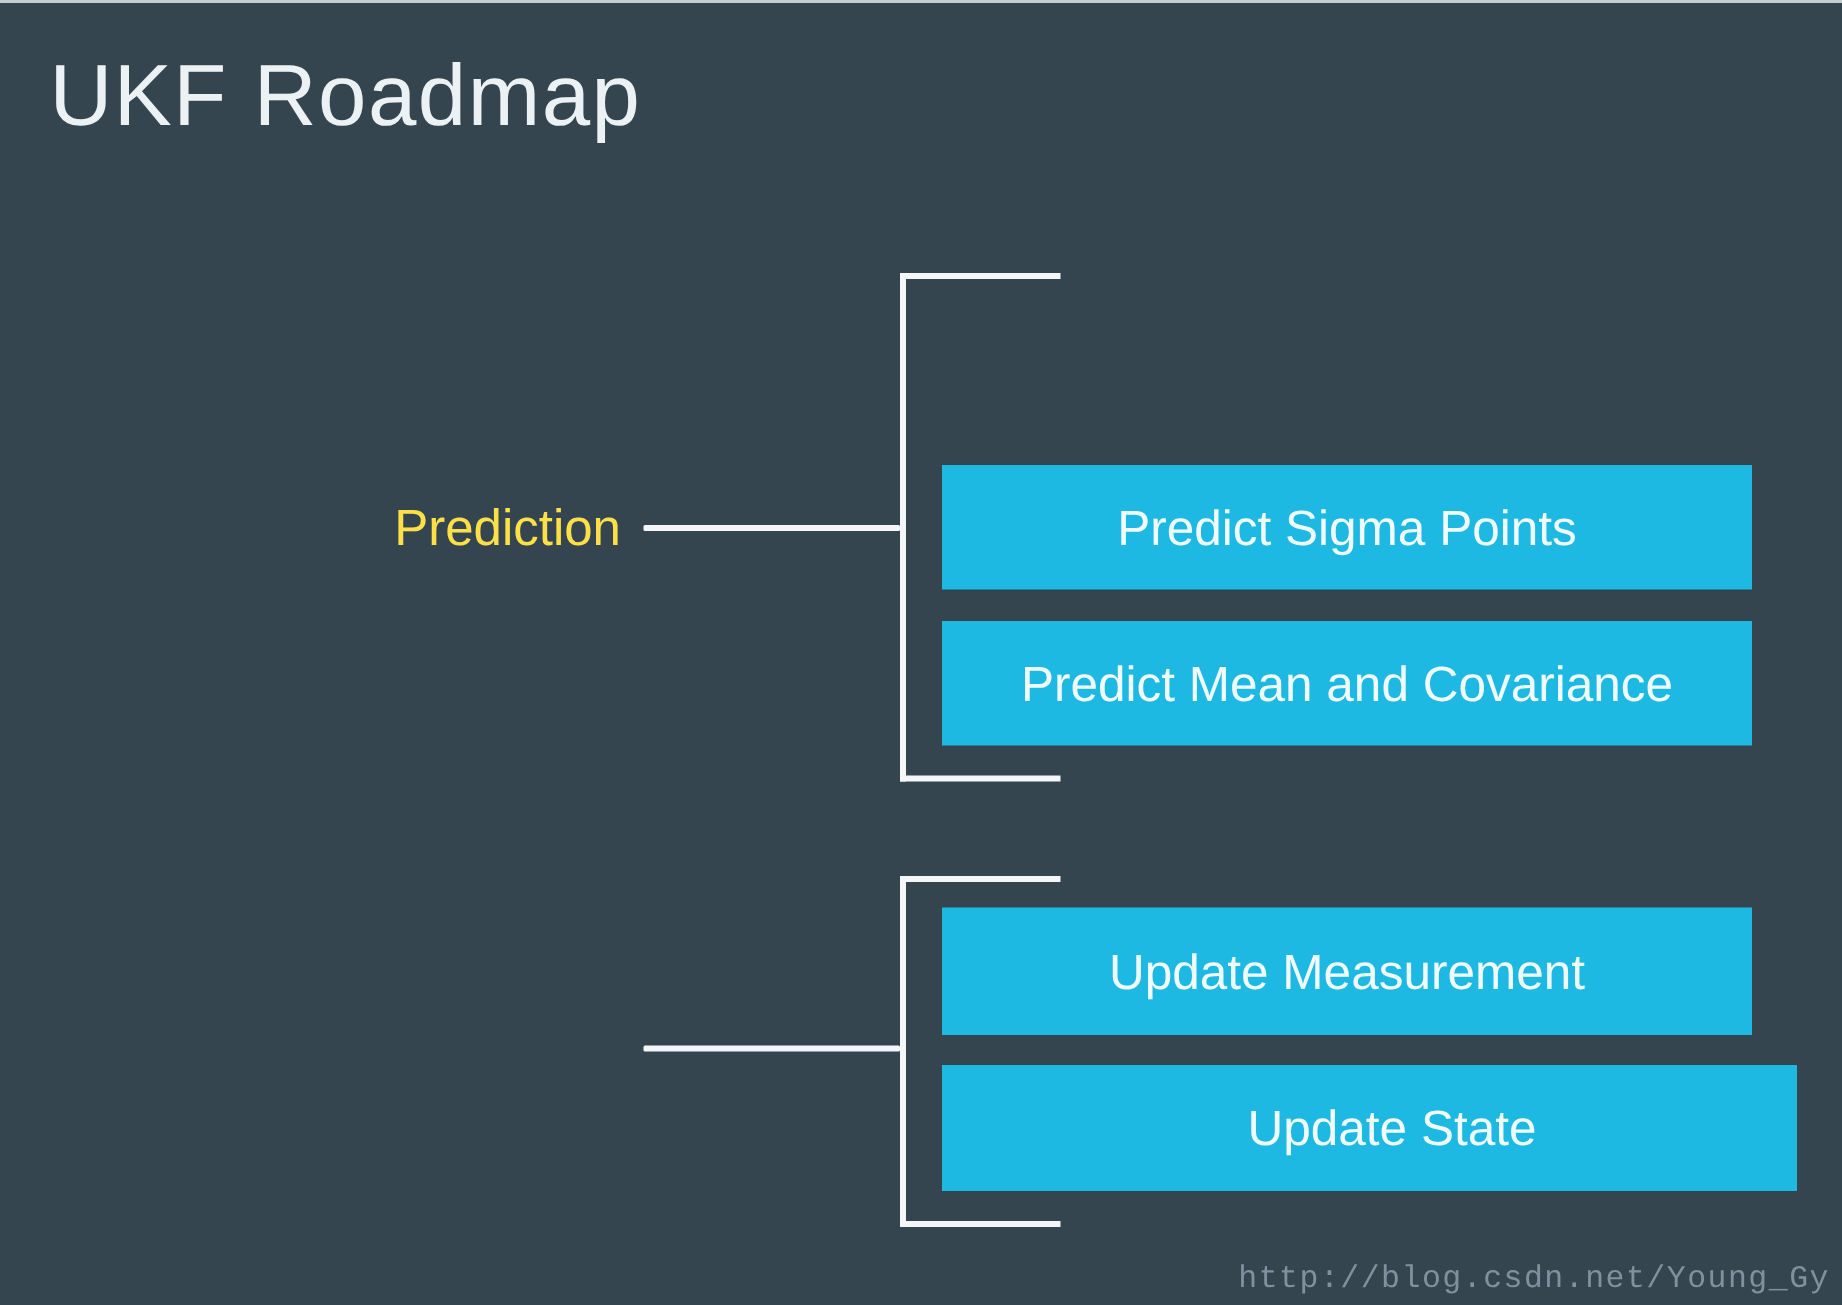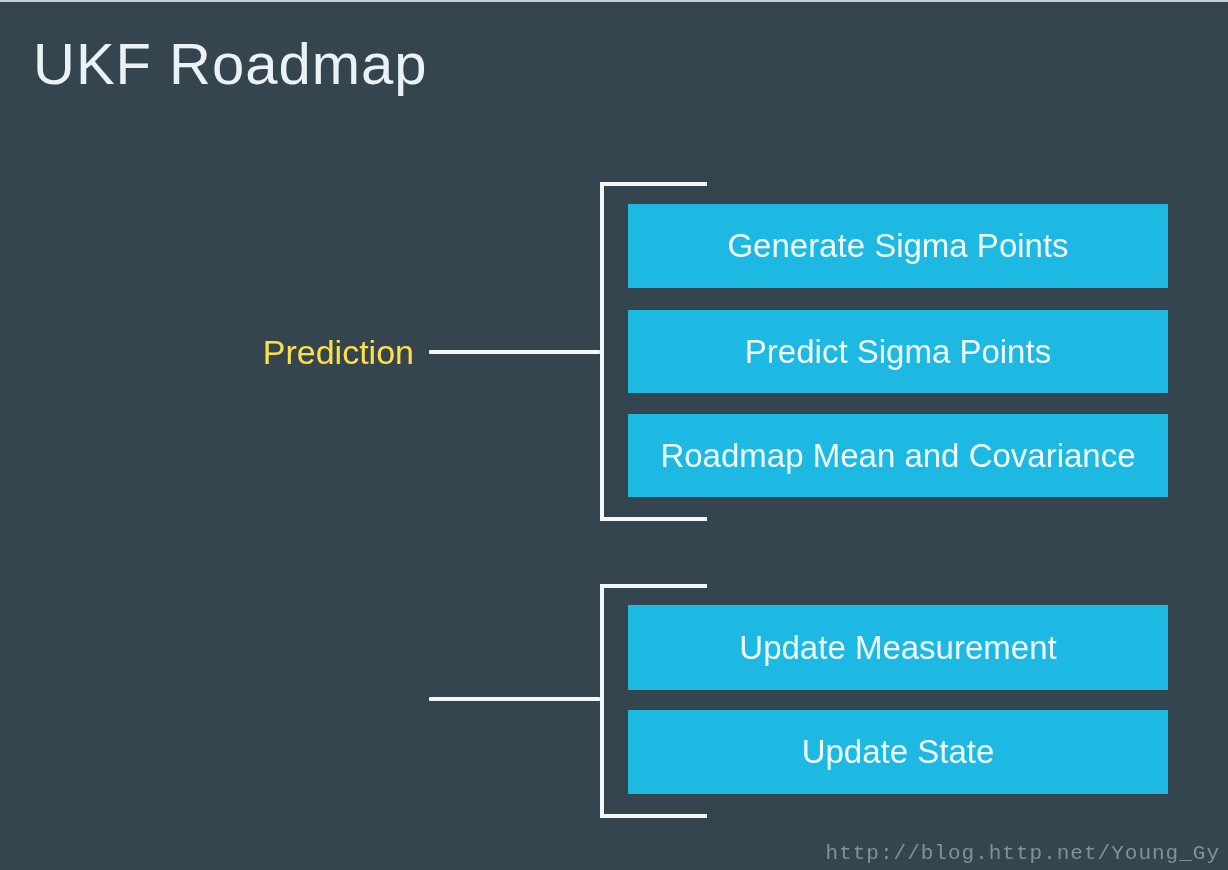--- a/index.html
+++ b/index.html
@@ -82,21 +82,21 @@
     align-items: center;
     justify-content: center;
     font-size: 33px;
     font-weight: 400;
     text-align: center;
   }
   .box-1 { top: 204px; height: 84px; }
   .box-2 { top: 310px; height: 83px; text-align: right; }
   .box-3 { top: 414px; height: 83px; }
   .box-4 { top: 605px; height: 85px; }
-  .box-5 { top: 710px; height: 84px; }
+  .box-5 { top: 710px; height: 84px; padding-left: 30px; }
   .watermark {
     position: absolute;
     right: 8px;
     bottom: 5px;
     font-family: "Liberation Mono", "DejaVu Sans Mono", monospace;
     font-size: 21px;
     letter-spacing: 1px;
     color: #80919d;
   }
 </style>
@@ -108,27 +108,26 @@
   <div class="top-edge"></div>
 
   <h1 class="slide-title">UKF Roadmap</h1>
 
   <div class="group-label label-prediction">Prediction</div>
   <div class="connector conn-prediction"></div>
   <div class="bracket-vertical bv-prediction"></div>
   <div class="bracket-arm arm-p-top"></div>
   <div class="bracket-arm arm-p-bottom"></div>
 
-  <div class="step-box box-1">Generate Sigma Points</div>
   <div class="step-box box-2">Predict Sigma Points</div>
-  <div class="step-box box-3">Roadmap Mean and Covariance</div>
+  <div class="step-box box-3">Predict Mean and Covariance</div>
 
   <div class="connector conn-update"></div>
   <div class="bracket-vertical bv-update"></div>
   <div class="bracket-arm arm-u-top"></div>
   <div class="bracket-arm arm-u-bottom"></div>
 
   <div class="step-box box-4">Update Measurement</div>
   <div class="step-box box-5">Update State</div>
 
-  <div class="watermark">http://blog.http.net/Young_Gy</div>
+  <div class="watermark">http://blog.csdn.net/Young_Gy</div>
 
 </div>
 
 </body></html>

